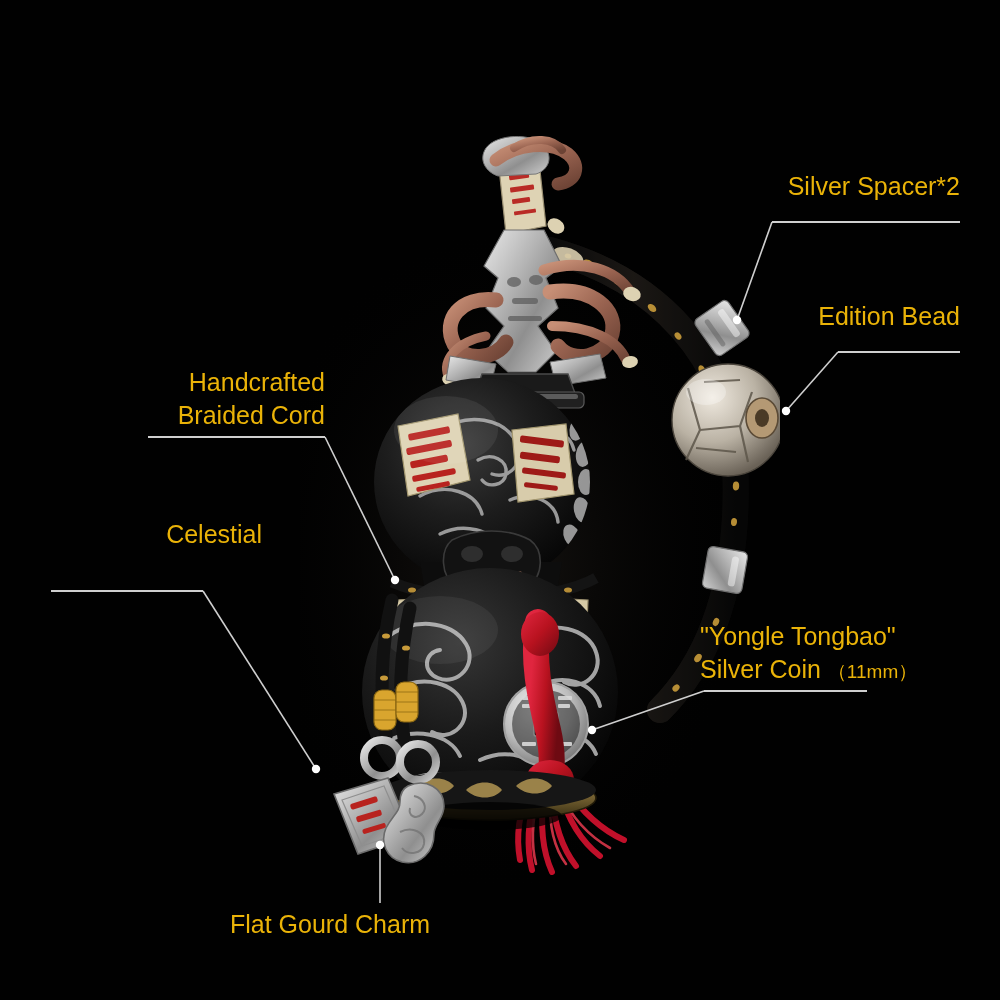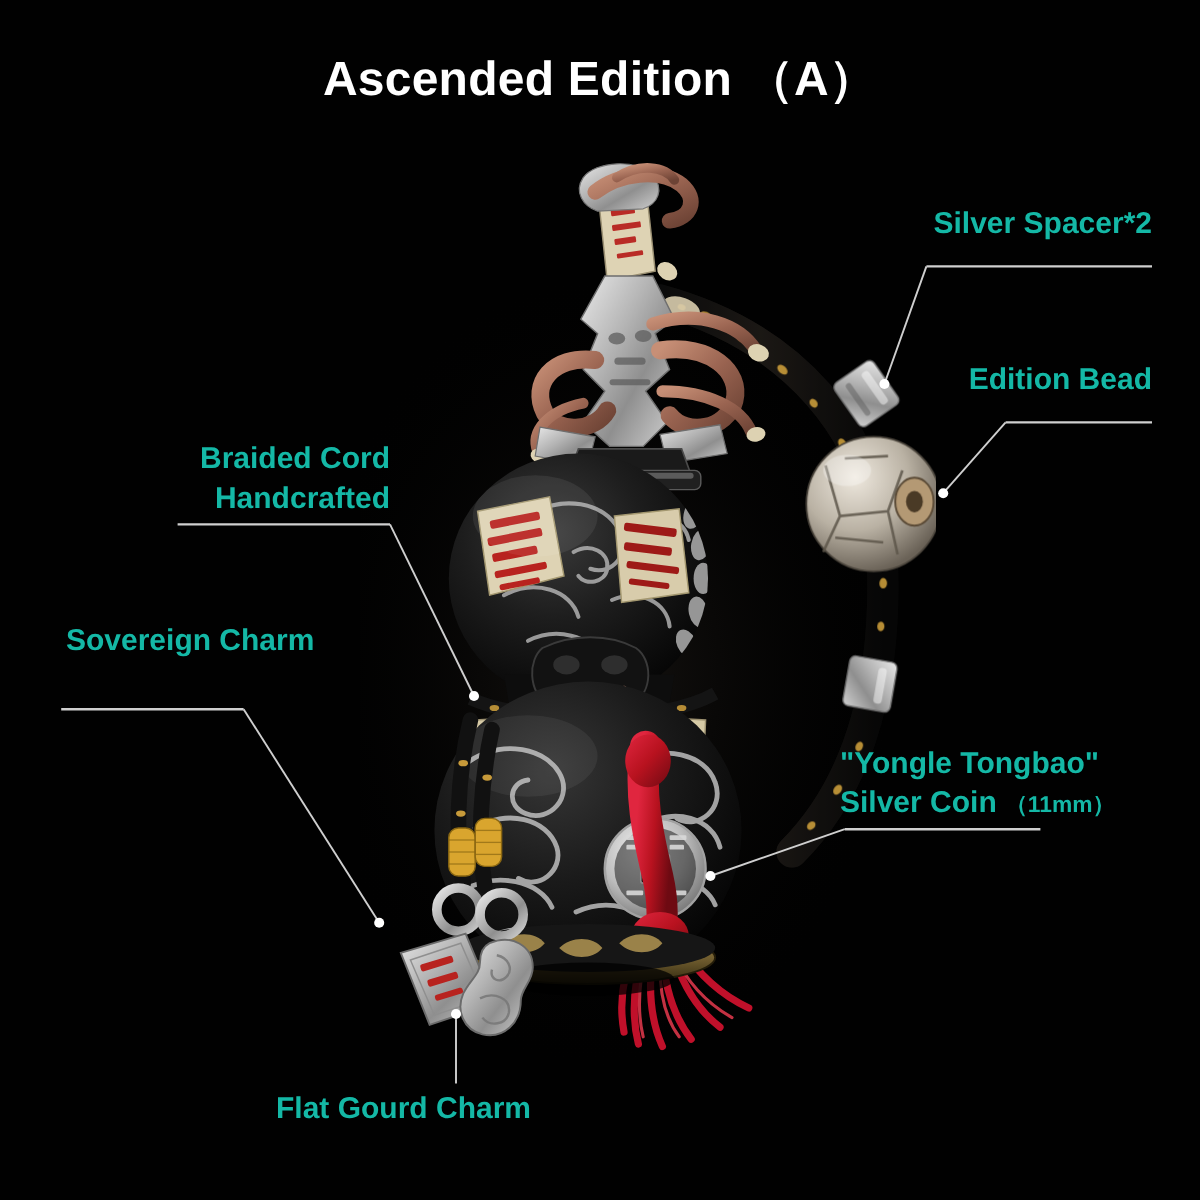--- a/index.html
+++ b/index.html
@@ -20,43 +20,41 @@
     text-align:center;
     color:#ffffff;
     font-size:40px;
     font-weight:bold;
     letter-spacing:.2px;
     white-space:pre;
   }
   
   .label{
     position:absolute;
-    color:#14b8a6;
+    color:#eab308;
     font-size:25px;
     line-height:33px;
     white-space:pre;
-    font-weight:bold;
   }
   .label .sub{font-size:19px;text-align:center;}
   .lab-r{text-align:right;}
   .lab-l{text-align:left;}
   .lab-c{text-align:left;}
   
   #leaders{position:absolute;left:0;top:0;width:1000px;height:1000px;}
   
   #product{
     position:absolute;left:300px;top:130px;width:480px;height:760px;
   }
 </style>
 </head>
 <body>
 
 <div id="stage">
 
-  <div id="title">Ascended Edition （A）</div>
 
   <div id="product">
     <svg viewBox="0 0 480 760" width="480" height="760">
       <defs>
         <radialGradient id="gBulbTop" cx="40%" cy="32%" r="72%">
           <stop offset="0%" stop-color="#3a3a3a"></stop>
           <stop offset="48%" stop-color="#1d1d1d"></stop>
           <stop offset="100%" stop-color="#050505"></stop>
         </radialGradient>
         <radialGradient id="gBulbBot" cx="38%" cy="30%" r="75%">
@@ -423,19 +421,19 @@
       <line x1="704" y1="691" x2="867" y2="691" stroke="#cfcfcf" stroke-width="2"></line>
       <line x1="704" y1="691" x2="592" y2="730" stroke="#cfcfcf" stroke-width="1.6"></line>
       <circle cx="592" cy="730" r="4.2" fill="#ffffff"></circle>
       <line x1="380" y1="847" x2="380" y2="903" stroke="#cfcfcf" stroke-width="1.6"></line>
       <circle cx="380" cy="845" r="4.2" fill="#ffffff"></circle>
     </svg>
 
   <div id="labels">
       <div class="label lab-r" style="left: 624px; top: 170px; width: 336px;"><div>Silver Spacer*2</div></div>
       <div class="label lab-r" style="left: 660px; top: 300px; width: 300px;"><div>Edition Bead</div></div>
-      <div class="label lab-r" style="left: 25px; top: 366px; width: 300px;"><div>Braided Cord</div><div>Handcrafted</div></div>
-      <div class="label lab-r" style="left: 0px; top: 518px; width: 262px;"><div>Sovereign Charm</div></div>
+      <div class="label lab-r" style="left: 25px; top: 366px; width: 300px;"><div>Handcrafted</div><div>Braided Cord</div></div>
+      <div class="label lab-r" style="left: 0px; top: 518px; width: 262px;"><div>Celestial</div></div>
       <div class="label lab-l" style="left: 700px; top: 620px; width: 300px;"><div>"Yongle Tongbao"</div><div>Silver Coin <span class="sub">（11mm）</span></div></div>
       <div class="label lab-c" style="left: 230px; top: 908px; width: 300px;"><div>Flat Gourd Charm</div></div>
     </div>
 
 </div>
 
 </body></html>

